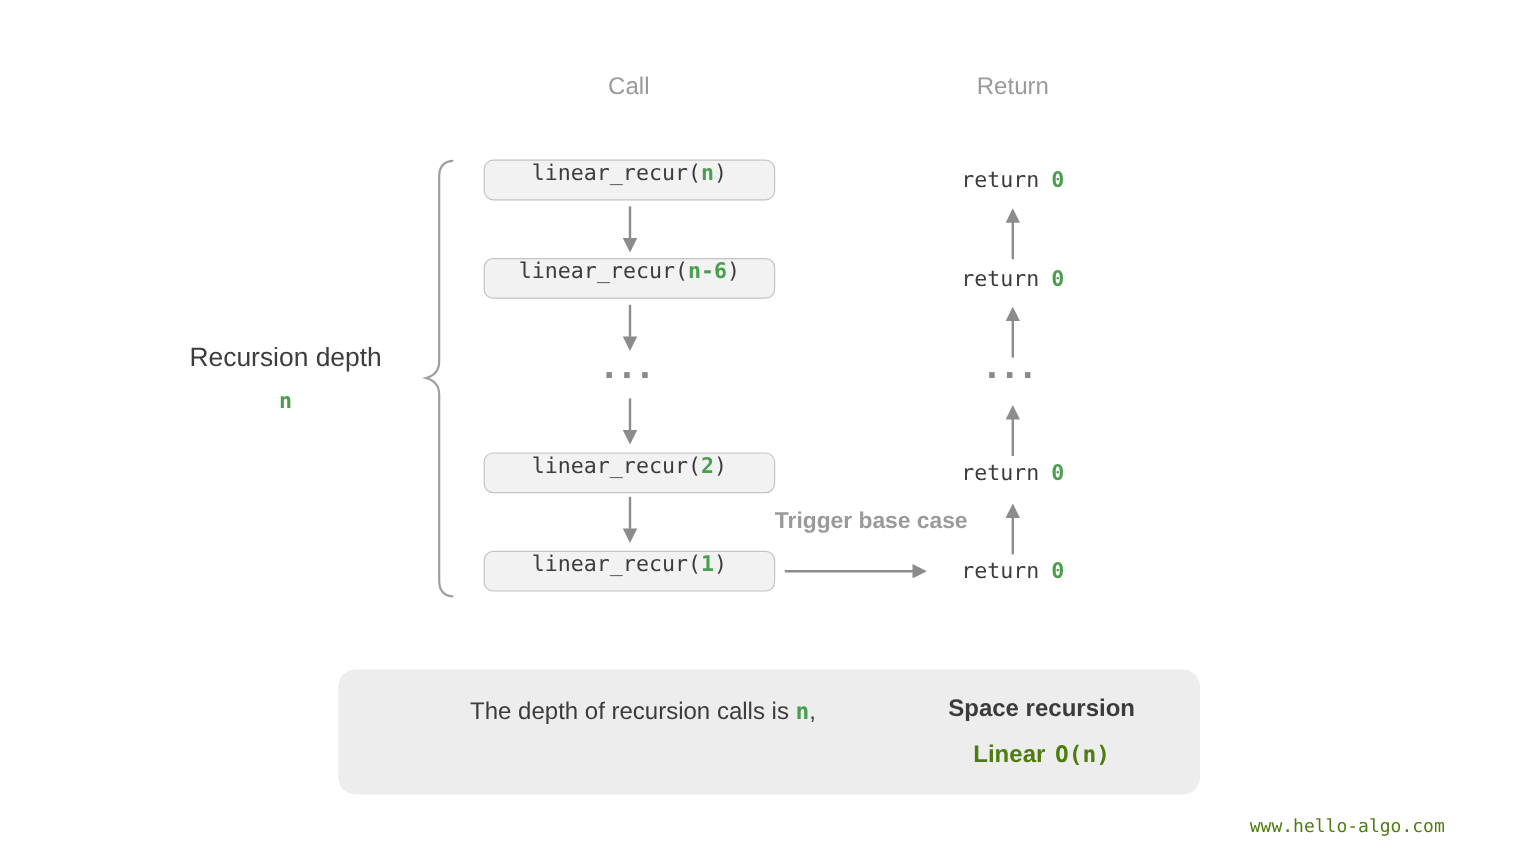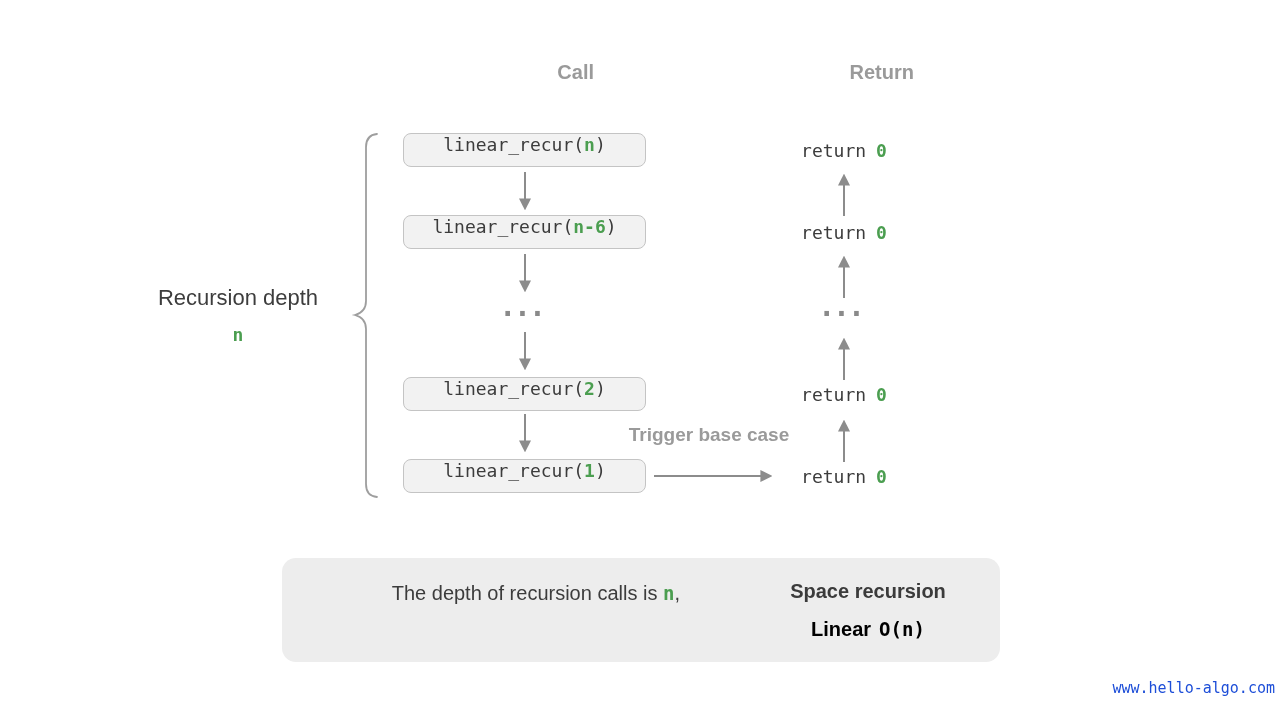--- a/index.html
+++ b/index.html
@@ -16,23 +16,23 @@
 
   .overlay {
     position: absolute;
     left: 0; top: 0;
     width: 1280px; height: 720px;
     pointer-events: none;
   }
 
   .col-header {
     width: 140px;
-    text-align: right;
-    font-size: 20px;
-    font-weight: bold;
+    text-align: center;
+    font-size: 20px;
+    font-weight: normal;
     color: #9a9a9a;
   }
 
   .code-box {
     left: 403px;
     width: 243px;
     height: 34px;
     background: #f2f2f2;
     border: 1.5px solid #c4c4c4;
     border-radius: 8px;
@@ -80,21 +80,21 @@
     left: 128px;
     width: 220px;
     text-align: center;
     font-family: "DejaVu Sans Mono", monospace;
     font-size: 18px;
     font-weight: bold;
     color: #4b9e50;
   }
 
   .trigger-label {
-    left: 609px;
+    left: 626px;
     top: 424px;
     width: 200px;
     text-align: center;
     font-size: 19px;
     font-weight: bold;
     color: #9a9a9a;
   }
 
   .summary-panel {
     left: 282px;
@@ -123,33 +123,33 @@
     font-weight: bold;
     color: #3b3b3b;
   }
   .summary-result {
     left: 746px;
     top: 618px;
     width: 244px;
     text-align: center;
     font-size: 20px;
     font-weight: bold;
-    color: #000000;
+    color: #4d7c0f;
   }
   .summary-result .mono { font-size: 19px; font-weight: bold; margin-left: 8px; }
   .summary-result .mono + .mono { margin-left: 0; }
 
   .watermark {
-    left: 1075px;
+    left: 1004px;
     top: 679px;
     width: 200px;
     text-align: right;
     font-family: "DejaVu Sans Mono", monospace;
     font-size: 15px;
-    color: #1d4ed8;
+    color: #4d7c0f;
   }
 </style>
 </head>
 <body>
 
 <div class="canvas">
 
   <svg class="overlay" viewBox="0 0 1280 720">
     <defs>
       <marker id="arrow" viewBox="0 0 10 10" refX="8" refY="5" markerWidth="6" markerHeight="6" orient="auto-start-reverse">

